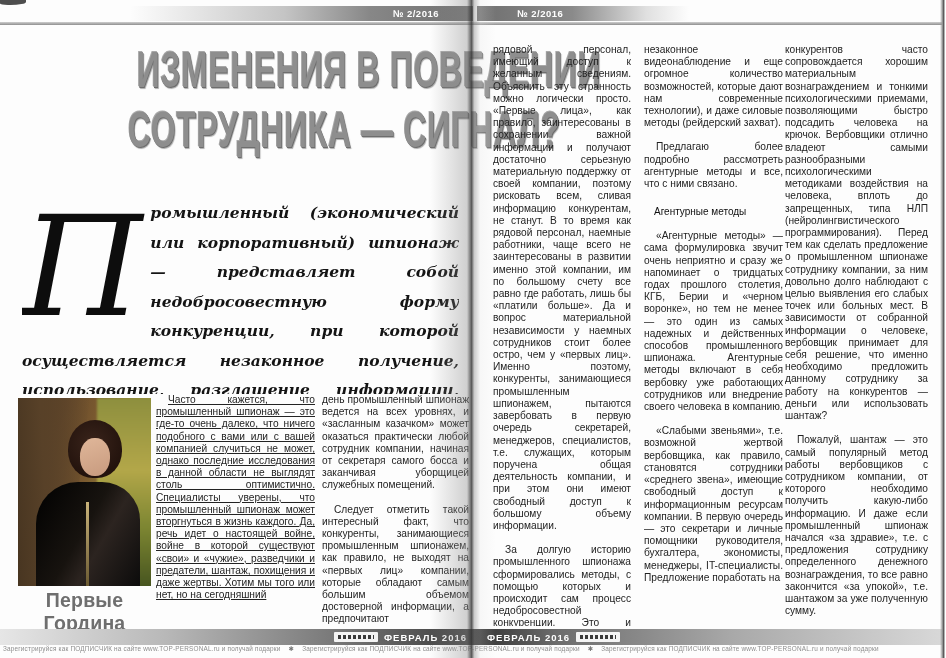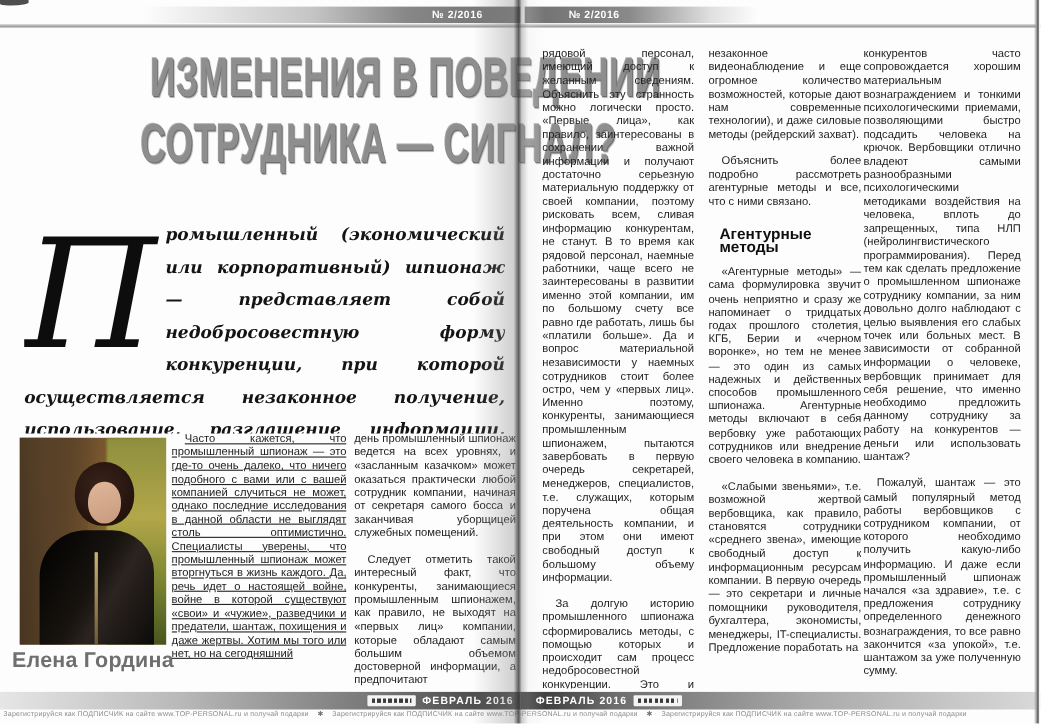--- a/index.html
+++ b/index.html
@@ -70,21 +70,21 @@
     font-size:19.5px;font-weight:bold;color:#6f6f6f;letter-spacing:.2px;}
   
   .col{position:absolute;overflow:hidden;font-size:10.2px;line-height:12.2px;text-align:justify;}
   .col p{margin:0 0 12px 0;}
   .col p.ind{text-indent:12px;}
   .lc1{left:156px;top:394px;width:159px;height:234px;text-decoration:underline;}
   .lc2{left:322px;top:394px;width:147px;height:236px;}
   .rc1{left:493px;top:44px;width:138px;height:582px;}
   .rc2{left:644px;top:44px;width:139px;height:582px;}
   .rc3{left:785px;top:44px;width:143px;height:582px;}
-  .subhead{font-weight:bold;font-size:14px;line-height:12px;margin:16px 0 12px 10px;text-align:left;color:#0f0f0f;}
+  .subhead{font-weight:normal;font-size:10px;line-height:12px;margin:16px 0 12px 10px;text-align:left;color:#0f0f0f;}
 </style>
 </head>
 <body>
 
 <div class="spread">
 
   <div class="smudge-tl"></div>
   <div class="top-rule"></div>
 
   <div class="hdr-badge hdr-badge-left">
@@ -106,37 +106,37 @@
   </div>
 
   <figure class="photo">
     <div class="ph-trunk"></div>
     <div class="ph-foliage"></div>
     <div class="ph-body"></div>
     <div class="ph-zip"></div>
     <div class="ph-hair"></div>
     <div class="ph-face"></div>
   </figure>
-  <div class="caption">Елена Гордина</div>
+  <div class="caption">Первые Гордина</div>
 
   <div class="col lc1">
     <p class="ind">Часто кажется, что промышленный шпионаж — это где-то очень далеко, что ничего подобного с вами или с вашей компанией случиться не может, однако последние исследования в данной области не выглядят столь оптимистично. Специалисты уверены, что промышленный шпионаж может вторгнуться в жизнь каждого. Да, речь идет о настоящей войне, войне в которой существуют «свои» и «чужие», разведчики и предатели, шантаж, похищения и даже жертвы. Хотим мы того или нет, но на сегодняшний</p>
   </div>
   <div class="col lc2">
     <p>день промышленный шпионаж ведется на всех уровнях, и «засланным казачком» может оказаться практически любой сотрудник компании, начиная от секретаря самого босса и заканчивая уборщицей служебных помещений.</p>
     <p class="ind">Следует отметить такой интересный факт, что конкуренты, занимающиеся промышленным шпионажем, как правило, не выходят на «первых лиц» компании, которые обладают самым большим объемом достоверной информации, а предпочитают</p>
   </div>
 
   <div class="col rc1">
     <p>рядовой персонал, имеющий доступ к желанным сведениям. Объяснить эту странность можно логически просто. «Первые лица», как правило, заинтересованы в сохранении важной информации и получают достаточно серьезную материальную поддержку от своей компании, поэтому рисковать всем, сливая информацию конкурентам, не станут. В то время как рядовой персонал, наемные работники, чаще всего не заинтересованы в развитии именно этой компании, им по большому счету все равно где работать, лишь бы «платили больше». Да и вопрос материальной независимости у наемных сотрудников стоит более остро, чем у «первых лиц». Именно поэтому, конкуренты, занимающиеся промышленным шпионажем, пытаются завербовать в первую очередь секретарей, менеджеров, специалистов, т.е. служащих, которым поручена общая деятельность компании, и при этом они имеют свободный доступ к большому объему информации.</p>
     <p class="ind">За долгую историю промышленного шпионажа сформировались методы, с помощью которых и происходит сам процесс недобросовестной конкуренции. Это и агентурные методы (вербовка и внедрение человеческого ресурса), и технические методы (перехват информации, подслушивание,</p>
   </div>
   <div class="col rc2">
     <p>незаконное видеонаблюдение и еще огромное количество возможностей, которые дают нам современные технологии), и даже силовые методы (рейдерский захват).</p>
-    <p class="ind">Объяснить более подробно рассмотреть агентурные методы и все, что с ними связано.</p>
+    <p class="ind">Предлагаю более подробно рассмотреть агентурные методы и все, что с ними связано.</p>
     <h3 class="subhead">Агентурные методы</h3>
     <p class="ind">«Агентурные методы» — сама формулировка звучит очень неприятно и сразу же напоминает о тридцатых годах прошлого столетия, КГБ, Берии и «черном воронке», но тем не менее — это один из самых надежных и действенных способов промышленного шпионажа. Агентурные методы включают в себя вербовку уже работающих сотрудников или внедрение своего человека в компанию.</p>
     <p class="ind">«Слабыми звеньями», т.е. возможной жертвой вербовщика, как правило, становятся сотрудники «среднего звена», имеющие свободный доступ к информационным ресурсам компании. В первую очередь — это секретари и личные помощники руководителя, бухгалтера, экономисты, менеджеры, IT-специалисты. Предложение поработать на</p>
   </div>
   <div class="col rc3">
     <p>конкурентов часто сопровождается хорошим материальным вознаграждением и тонкими психологическими приемами, позволяющими быстро подсадить человека на крючок. Вербовщики отлично владеют самыми разнообразными психологическими методиками воздействия на человека, вплоть до запрещенных, типа НЛП (нейролингвистического программирования). Перед тем как сделать предложение о промышленном шпионаже сотруднику компании, за ним довольно долго наблюдают с целью выявления его слабых точек или больных мест. В зависимости от собранной информации о человеке, вербовщик принимает для себя решение, что именно необходимо предложить данному сотруднику за работу на конкурентов — деньги или использовать шантаж?</p>
     <p class="ind">Пожалуй, шантаж — это самый популярный метод работы вербовщиков с сотрудником компании, от которого необходимо получить какую-либо информацию. И даже если промышленный шпионаж начался «за здравие», т.е. с предложения сотруднику определенного денежного вознаграждения, то все равно закончится «за упокой», т.е. шантажом за уже полученную сумму.</p>
 
   </div>
 

